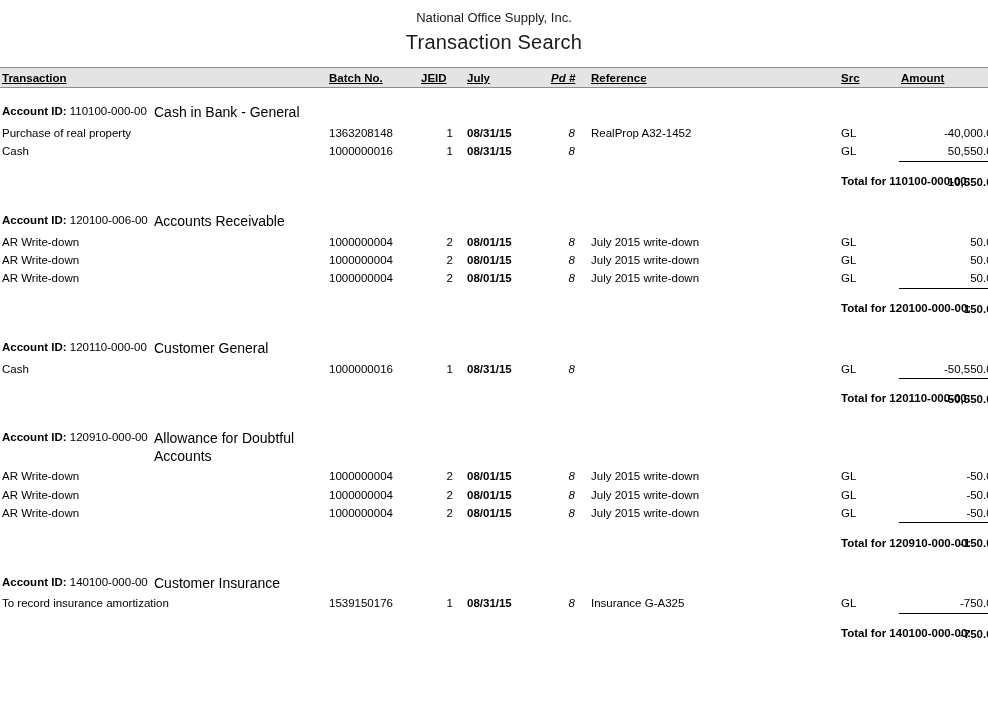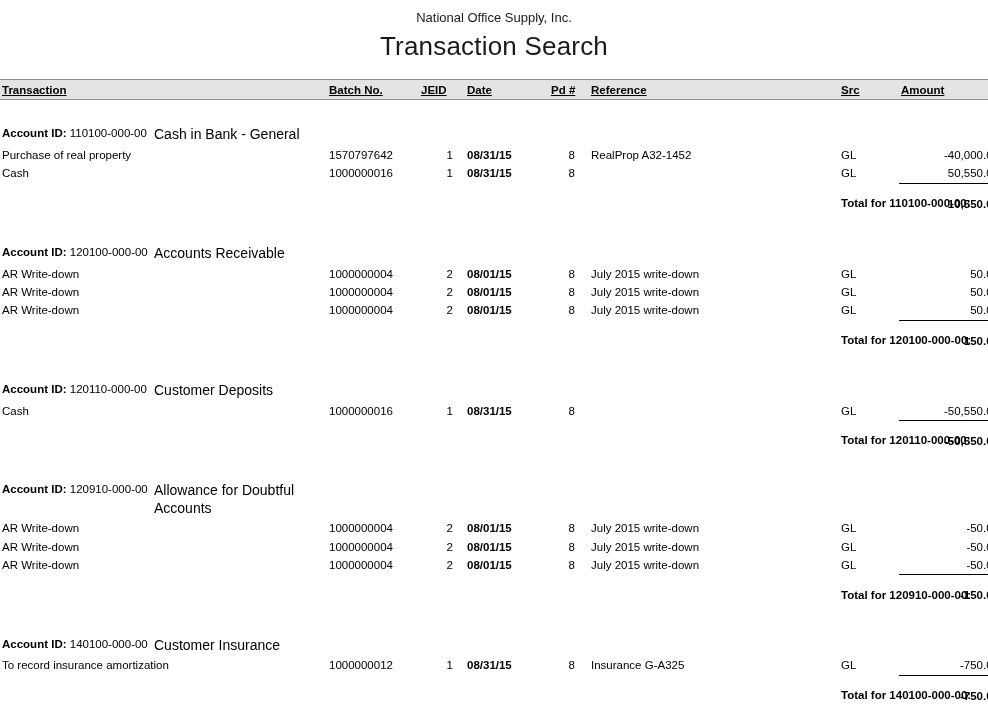--- a/index.html
+++ b/index.html
@@ -21,21 +21,21 @@
     box-sizing: border-box;
   }
   .company {
     text-align: center;
     font-size: 13px;
     padding-top: 10px;
     color: #1a1a1a;
   }
   .doc-title {
     text-align: center;
-    font-size: 26px;
+    font-size: 20px;
     font-weight: normal;
     margin-top: 6px;
     color: #1a1a1a;
     letter-spacing: 0.2px;
   }
   table.report {
     width: 964px;
     margin: 0 auto;
     border-collapse: collapse;
     font-size: 11.5px;
@@ -63,30 +63,30 @@
   td {
     padding: 2px 2px;
     vertical-align: top;
     line-height: 1.25;
   }
   .c-desc   { width: 152px; }
   .c-acct   { width: 175px; }
   .c-batch  { width: 92px;  text-align: left; margin-left: 47px; }
   .c-jeid   { width: 46px;  text-align: right; padding-right: 12px; margin-left: 20px; }
   .c-date   { width: 84px;  text-align: left; font-weight: bold; }
-  .c-pd     { width: 40px;  text-align: right; padding-right: 14px; }
+  .c-pd     { width: 40px;  text-align: right; padding-right: 14px; font-style: italic; }
   .c-ref    { width: 250px; text-align: left; }
   .c-src    { width: 60px;  text-align: left; }
   .c-amt    { width: 104px; text-align: right; padding-right: 4px; }
 
   th.c-jeid, th.c-pd { text-align: right; }
   th.c-amt { text-align: right; }
   th.c-src { text-align: left; }
 
-  .acct-row td { padding-top: 26px; }
+  .acct-row td { padding-top: 16px; }
   .acct-id-label { font-weight: bold; }
   .acct-name { font-size: 14px; }
 
   .amt-underline {
     border-bottom: 1px solid #000;
   }
   .total-row td {
     padding-top: 13px;
     font-weight: bold;
     font-size: 11.5px;
@@ -117,36 +117,36 @@
         <col class="c-pd">
         <col class="c-ref">
         <col class="c-src">
         <col class="c-amt">
     </colgroup>
     <thead>
       <tr class="hdr-rule-top hdr-rule-bot">
         <th colspan="2" class="c-desc"><span class="u">Transaction</span></th>
         <th class="c-batch"><span class="u">Batch No.</span></th>
         <th class="c-jeid"><span class="u">JEID</span></th>
-        <th class="c-date"><span class="u">Date</span></th>
+        <th class="c-date"><span class="u">July</span></th>
         <th class="c-pd"><span class="u">Pd #</span></th>
         <th class="c-ref"><span class="u">Reference</span></th>
         <th class="c-src"><span class="u">Src</span></th>
         <th class="c-amt"><span class="u">Amount</span></th>
       </tr>
     </thead>
     <tbody id="report-body">
         <tr class="acct-row">
           <td class="nowrap"><span class="acct-id-label">Account ID: </span><span>110100-000-00</span></td>
           <td class="acct-name">Cash in Bank - General</td>
           <td colspan="7"></td>
         </tr>
         <tr>
           <td colspan="2">Purchase of real property</td>
-          <td class="c-batch">1570797642</td>
+          <td class="c-batch">1363208148</td>
           <td class="c-jeid">1</td>
           <td class="c-date">08/31/15</td>
           <td class="c-pd">8</td>
           <td class="c-ref">RealProp A32-1452</td>
           <td class="c-src">GL</td>
           <td class="c-amt">-40,000.00</td>
         </tr>
         <tr>
           <td colspan="2">Cash</td>
           <td class="c-batch">1000000016</td>
@@ -159,21 +159,21 @@
         </tr>
         <tr class="total-row">
           <td colspan="7"></td>
           <td class="total-label">Total for 110100-000-00:</td>
           <td class="c-amt">10,550.00</td>
         </tr>
         <tr class="spacer-row">
           <td colspan="9"></td>
         </tr>
         <tr class="acct-row">
-          <td class="nowrap"><span class="acct-id-label">Account ID: </span><span>120100-000-00</span></td>
+          <td class="nowrap"><span class="acct-id-label">Account ID: </span><span>120100-006-00</span></td>
           <td class="acct-name">Accounts Receivable</td>
           <td colspan="7"></td>
         </tr>
         <tr>
           <td colspan="2">AR Write-down</td>
           <td class="c-batch">1000000004</td>
           <td class="c-jeid">2</td>
           <td class="c-date">08/01/15</td>
           <td class="c-pd">8</td>
           <td class="c-ref">July 2015 write-down</td>
@@ -203,21 +203,21 @@
         <tr class="total-row">
           <td colspan="7"></td>
           <td class="total-label">Total for 120100-000-00:</td>
           <td class="c-amt">150.00</td>
         </tr>
         <tr class="spacer-row">
           <td colspan="9"></td>
         </tr>
         <tr class="acct-row">
           <td class="nowrap"><span class="acct-id-label">Account ID: </span><span>120110-000-00</span></td>
-          <td class="acct-name">Customer Deposits</td>
+          <td class="acct-name">Customer General</td>
           <td colspan="7"></td>
         </tr>
         <tr>
           <td colspan="2">Cash</td>
           <td class="c-batch">1000000016</td>
           <td class="c-jeid">1</td>
           <td class="c-date">08/31/15</td>
           <td class="c-pd">8</td>
           <td class="c-ref"></td>
           <td class="c-src">GL</td>
@@ -274,21 +274,21 @@
         <tr class="spacer-row">
           <td colspan="9"></td>
         </tr>
         <tr class="acct-row">
           <td class="nowrap"><span class="acct-id-label">Account ID: </span><span>140100-000-00</span></td>
           <td class="acct-name">Customer Insurance</td>
           <td colspan="7"></td>
         </tr>
         <tr>
           <td colspan="2">To record insurance amortization</td>
-          <td class="c-batch">1000000012</td>
+          <td class="c-batch">1539150176</td>
           <td class="c-jeid">1</td>
           <td class="c-date">08/31/15</td>
           <td class="c-pd">8</td>
           <td class="c-ref">Insurance G-A325</td>
           <td class="c-src">GL</td>
           <td class="c-amt amt-underline">-750.00</td>
         </tr>
         <tr class="total-row">
           <td colspan="7"></td>
           <td class="total-label">Total for 140100-000-00:</td>

